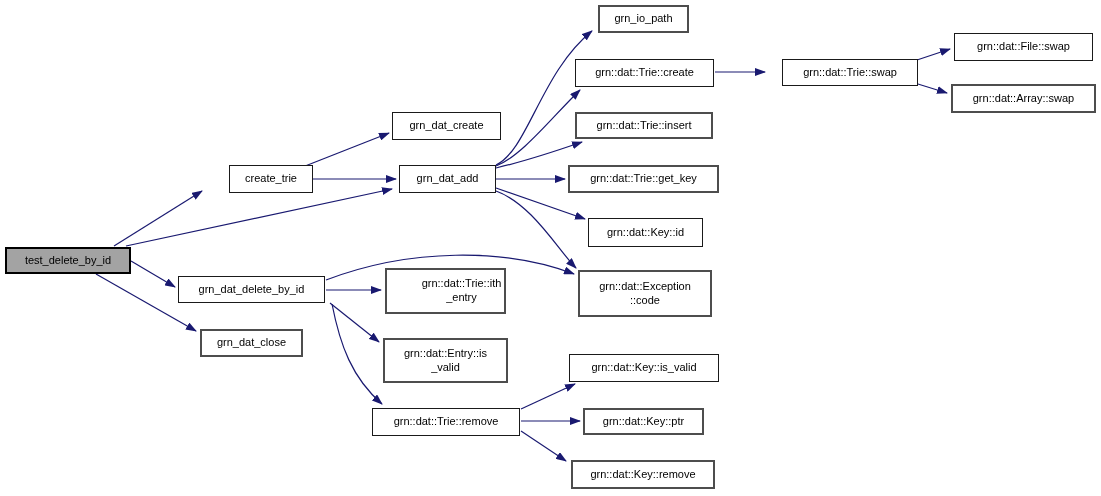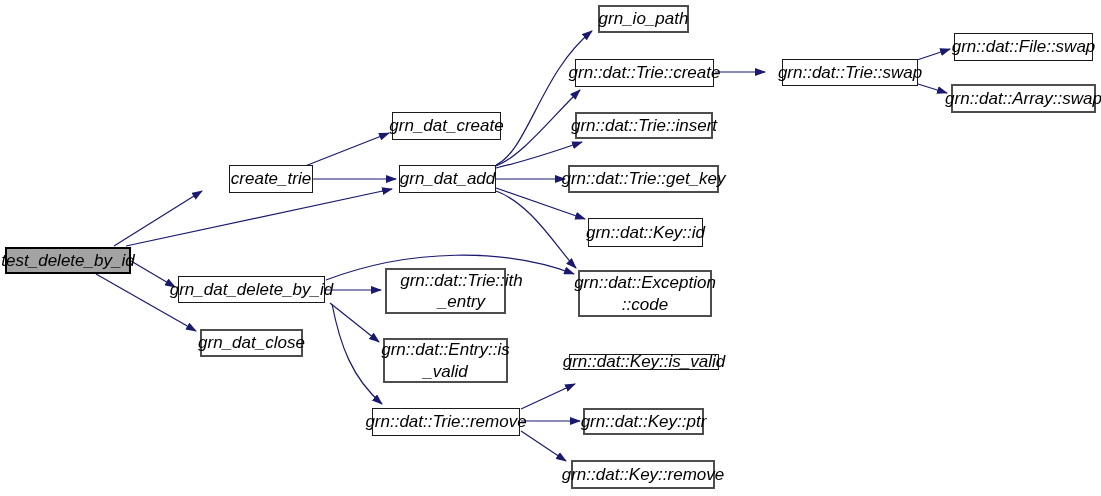--- a/index.html
+++ b/index.html
@@ -10,29 +10,28 @@
     font-family:"Liberation Sans", sans-serif;
     overflow:hidden;
   }
   #edges { position:absolute; left:0; top:0; width:1101px; height:496px; }
   .node {
     position:absolute;
     box-sizing:border-box;
     background:#ffffff;
     border:1px solid #1a1a1a;
     color:#000000;
-    font-size:17px;
+    font-size:11px;
     line-height:1.25;
     display:flex;
     align-items:center;
     justify-content:center;
     text-align:center;
     white-space:pre-line;
     cursor:pointer;
-    font-style:italic;
   }
   .node.thick { border-width:2px; border-color:#4d4d4d; }
   .node.focus { background:#a3a3a3; border:2px solid #000000; cursor:default; }
   .edge { fill:none; stroke:#191970; stroke-width:1.2; }
 </style>
 </head>
 <body>
 
 <div id="canvas">
 
@@ -80,17 +79,17 @@
   <div class="node thick" style="left:575px; top:112px; width:138px; height:27px;">grn::dat::Trie::insert</div>
   <div class="node thick" style="left:568px; top:165px; width:151px; height:28px;">grn::dat::Trie::get_key</div>
   <div class="node" style="left:588px; top:218px; width:115px; height:29px;">grn::dat::Key::id</div>
   <div class="node thick" style="left:578px; top:270px; width:134px; height:47px;">grn::dat::Exception
 ::code</div>
   <div class="node thick" style="left:385px; top:268px; width:121px; height:46px;padding-left:32px;">grn::dat::Trie::ith
 _entry</div>
   <div class="node thick" style="left:383px; top:338px; width:125px; height:45px;">grn::dat::Entry::is
 _valid</div>
   <div class="node" style="left:372px; top:408px; width:148px; height:28px;">grn::dat::Trie::remove</div>
-  <div class="node" style="left:569px; top:354px; width:150px; height:16px;">grn::dat::Key::is_valid</div>
+  <div class="node" style="left:569px; top:354px; width:150px; height:28px;">grn::dat::Key::is_valid</div>
   <div class="node thick" style="left:583px; top:408px; width:121px; height:27px;">grn::dat::Key::ptr</div>
   <div class="node thick" style="left:571px; top:460px; width:144px; height:29px;">grn::dat::Key::remove</div>
 
 </div>
 
 </body></html>

